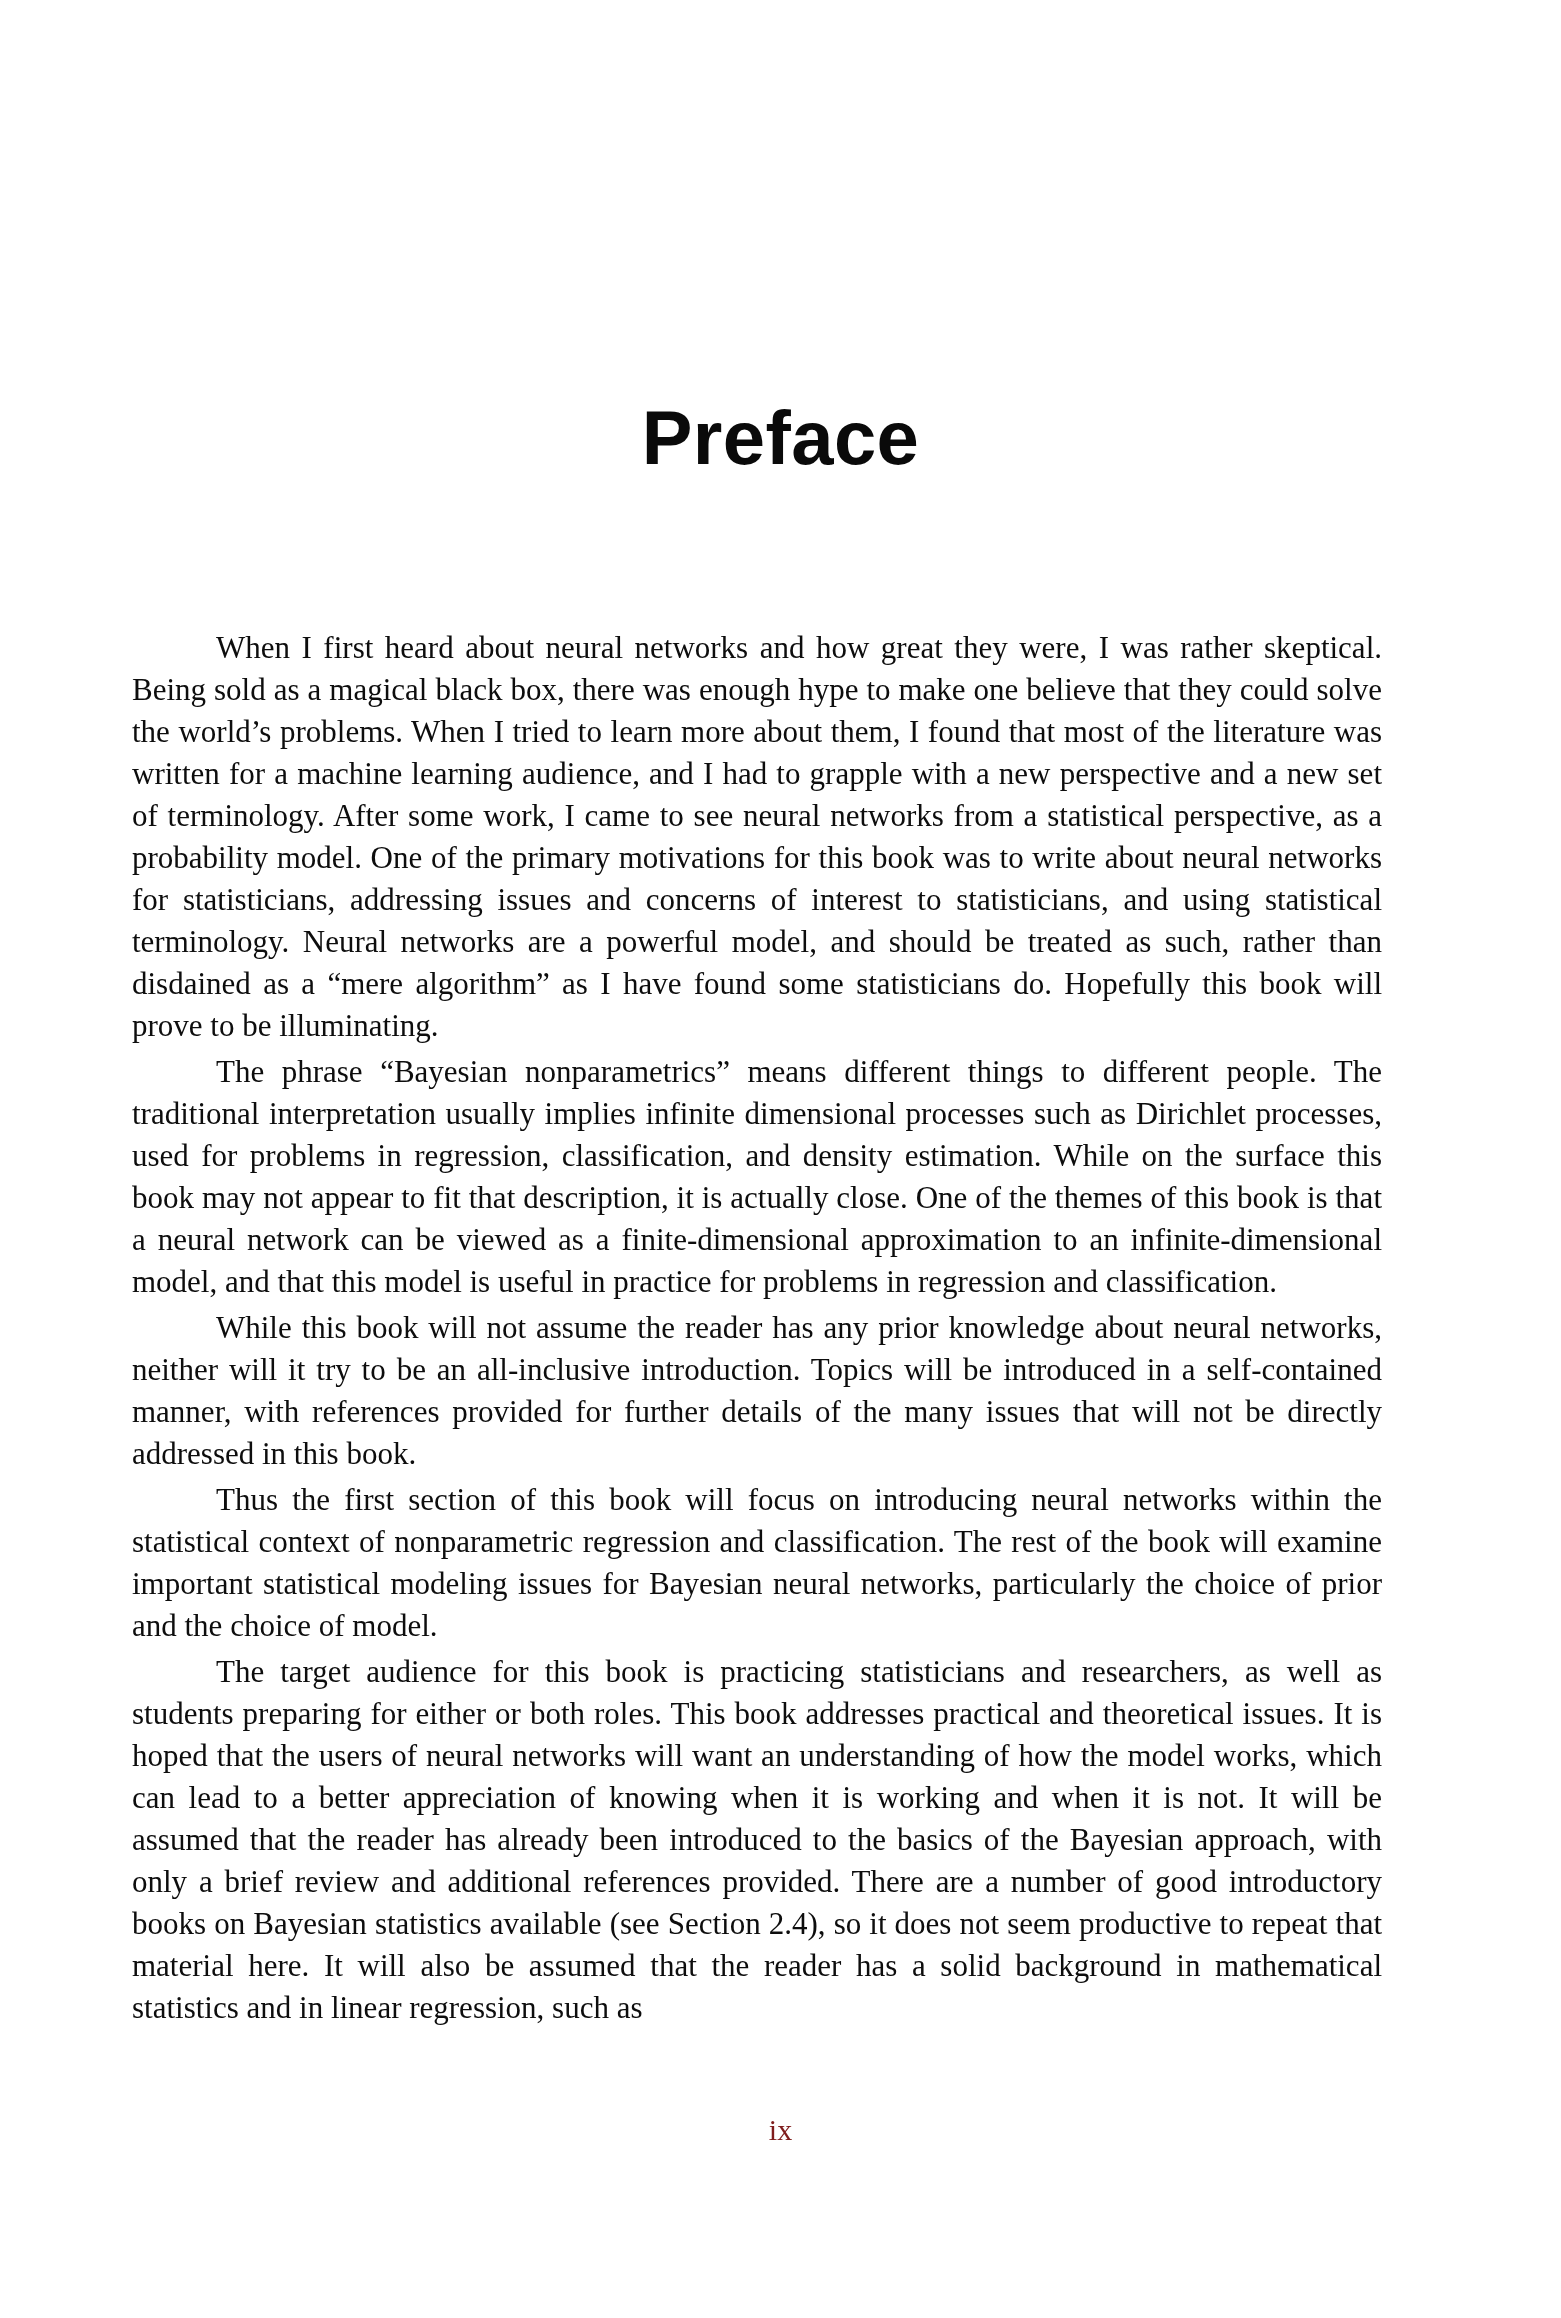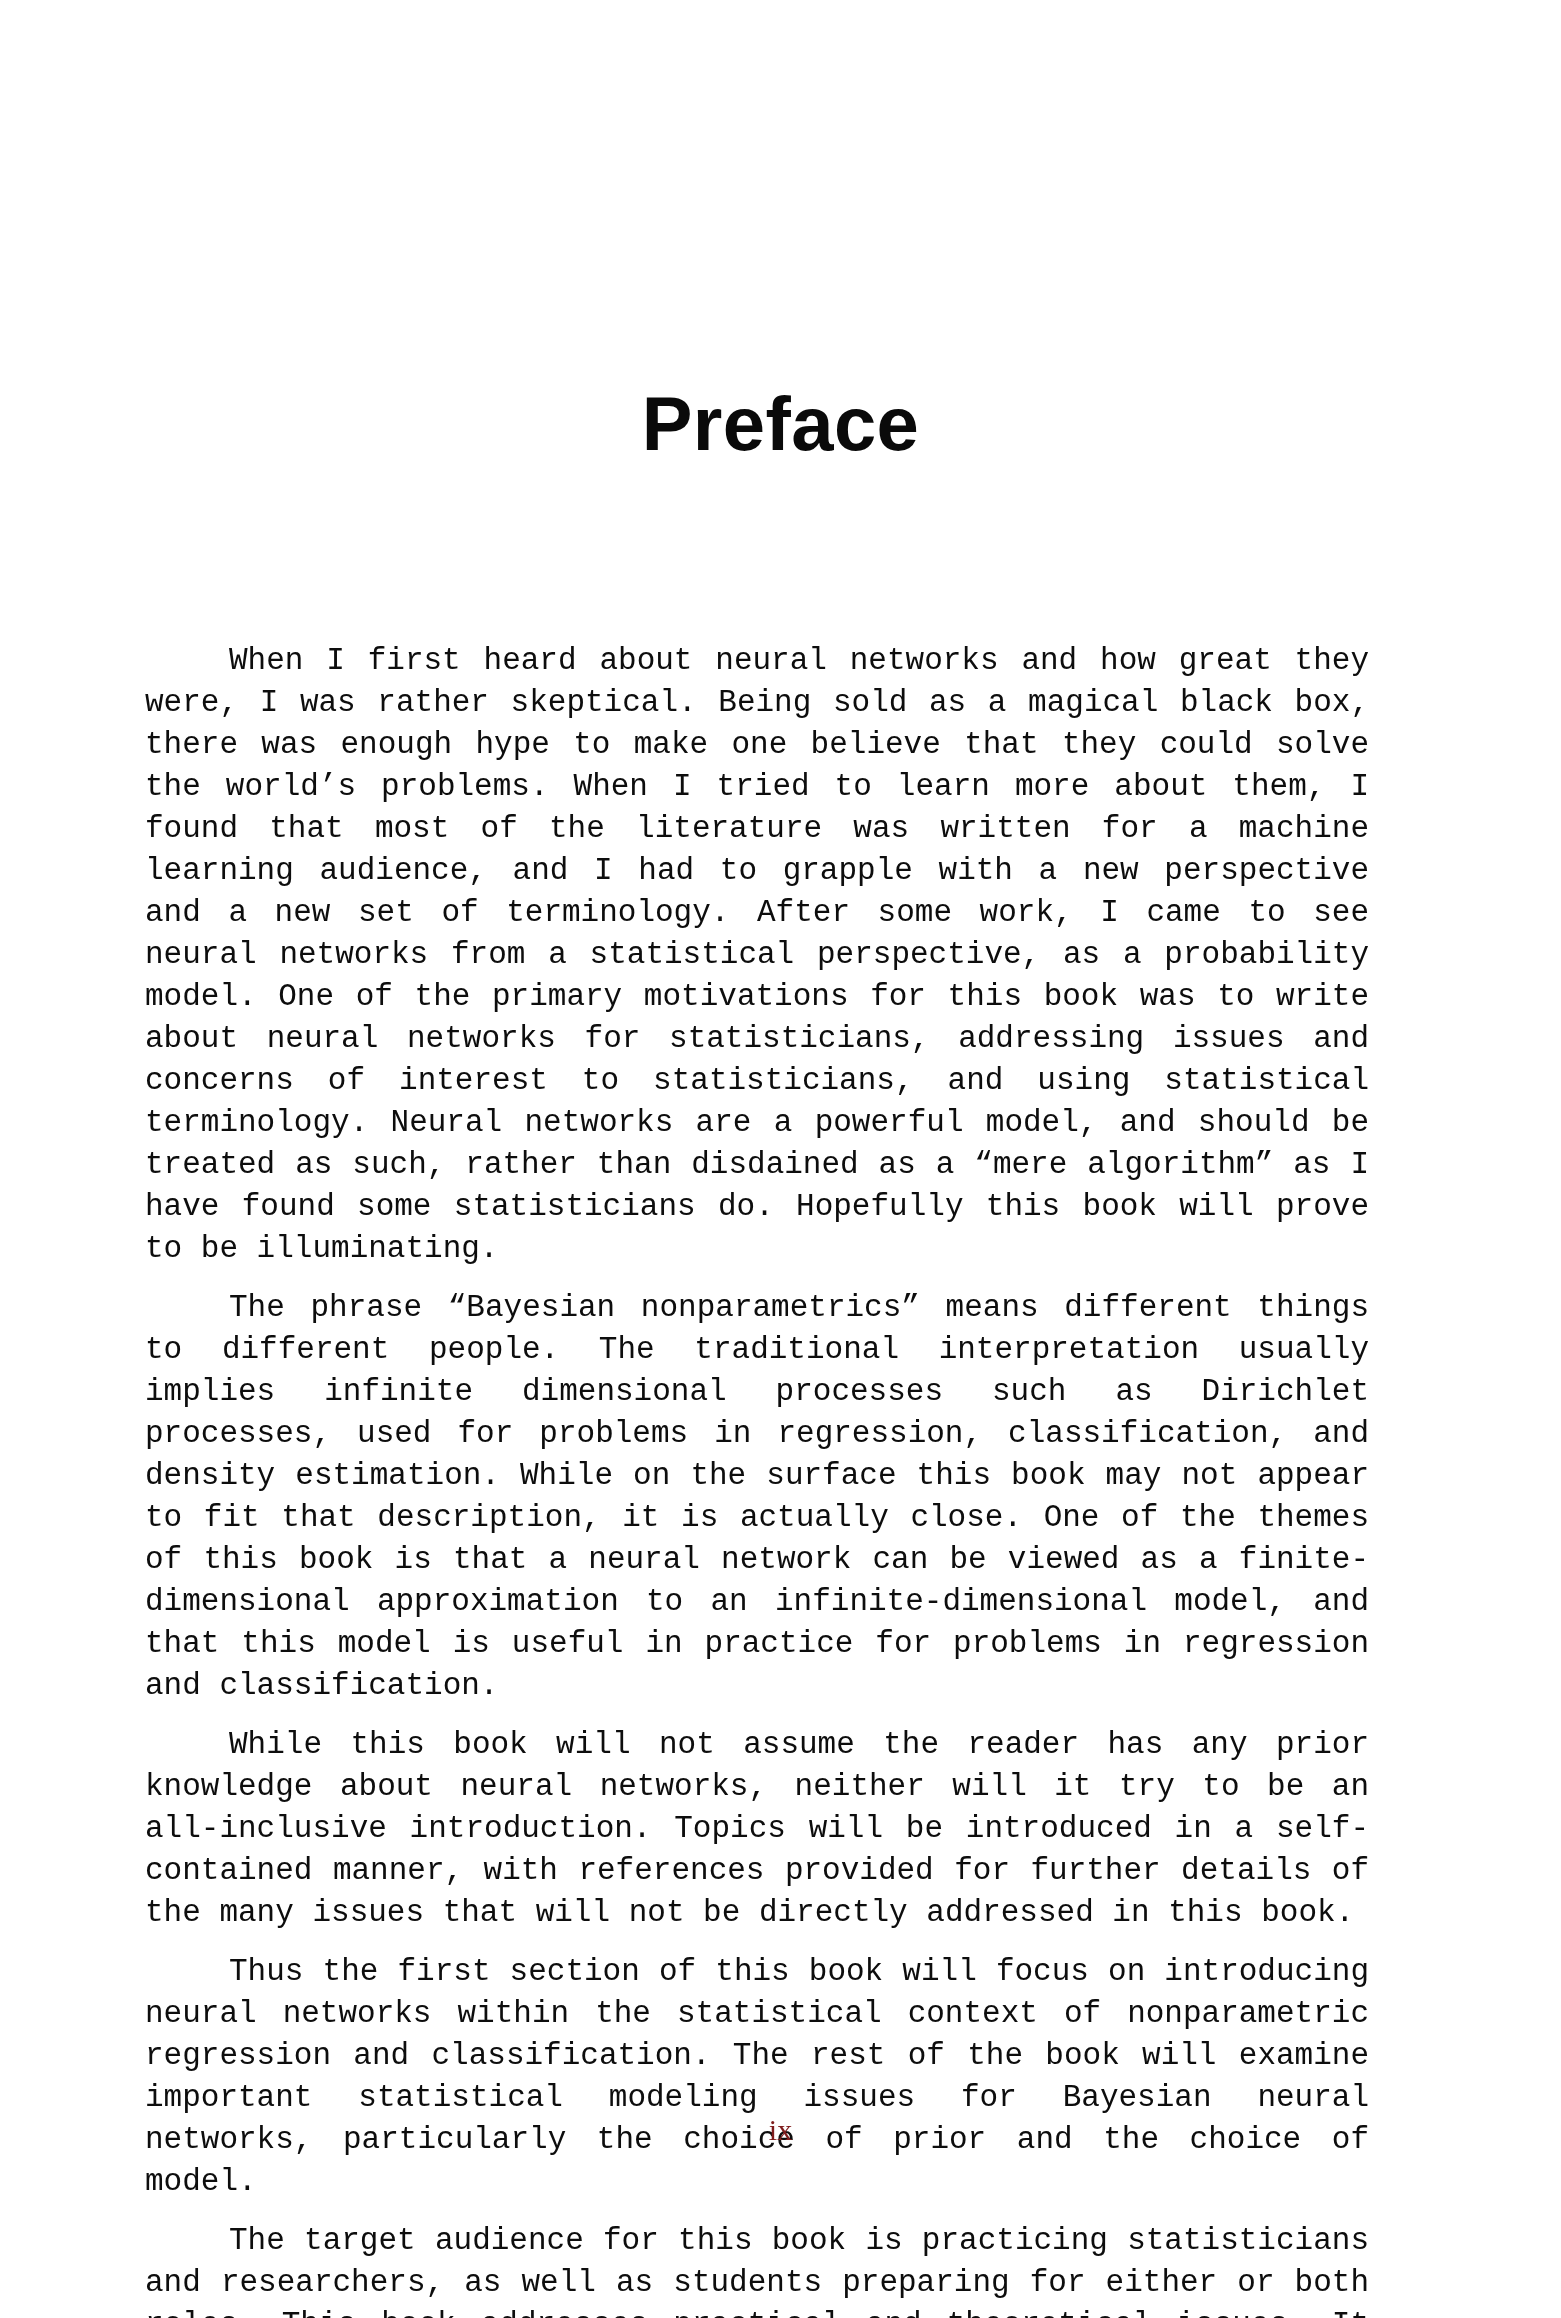--- a/index.html
+++ b/index.html
@@ -11,21 +11,21 @@
     position: relative;
     width: 1561px;
     height: 2319px;
     background: #ffffff;
     overflow: hidden;
     font-family: "Liberation Serif", serif;
     color: #0b0b0b;
   }
   .page-title {
     position: absolute;
-    top: 386px;
+    top: 400px;
     left: 0;
     width: 100%;
     margin: 0;
     text-align: center;
     font-family: "Liberation Sans", sans-serif;
     font-weight: 700;
     font-size: 76px;
     line-height: 1;
     letter-spacing: 0.4px;
     color: #0a0a0a;
@@ -35,24 +35,23 @@
     top: 623px;
     left: 128px;
     width: 1258px;
     font-size: 31px;
     line-height: 42px;
     text-align: justify;
     text-justify: inter-word;
     color: #0d0d0d;
   }
   .body-text p {
-    margin: 17px;
+    margin: 4px;
     padding: 0;
     text-indent: 84px;
-    font-family: Liberation Mono, monospace;
   }
   .page-number {
     position: absolute;
     top: 2115px;
     left: 0;
     width: 100%;
     text-align: center;
     font-size: 30px;
     line-height: 1;
     color: #7f1d1d;

